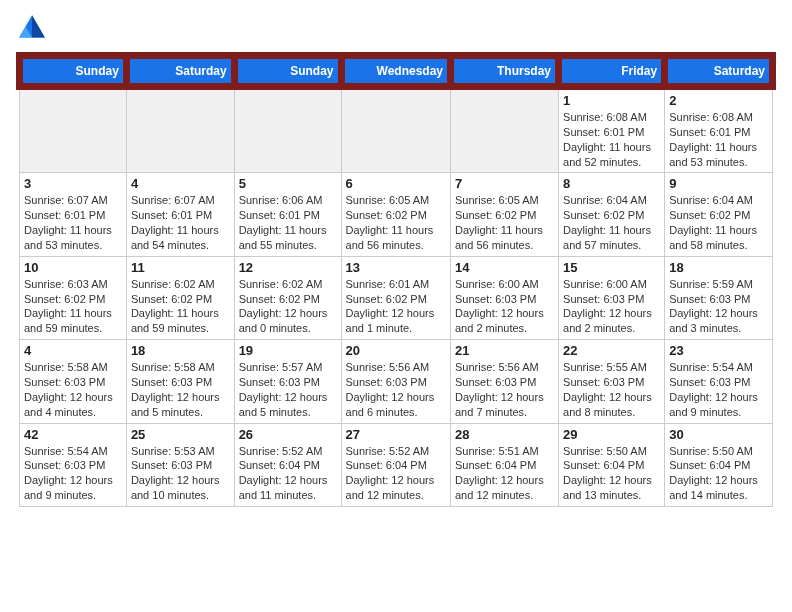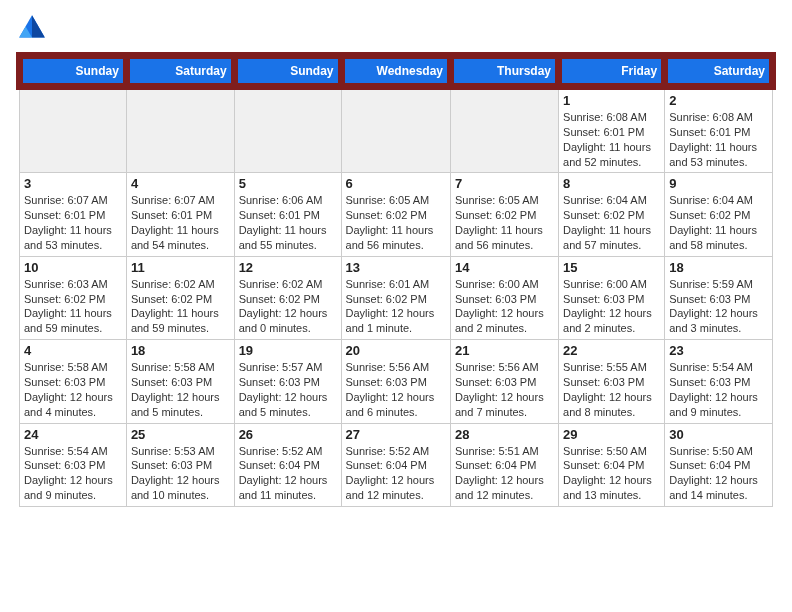--- a/index.html
+++ b/index.html
@@ -296,21 +296,21 @@
           <td>
             <span class="day-number">23</span>
             <div class="day-info">Sunrise: 5:54 AM
 Sunset: 6:03 PM
 Daylight: 12 hours
 and 9 minutes.</div>
           </td>
         </tr>
         <tr>
           <td>
-            <span class="day-number">24</span>
+            <span class="day-number">42</span>
             <div class="day-info">Sunrise: 5:54 AM
 Sunset: 6:03 PM
 Daylight: 12 hours
 and 9 minutes.</div>
           </td>
           <td>
             <span class="day-number">25</span>
             <div class="day-info">Sunrise: 5:53 AM
 Sunset: 6:03 PM
 Daylight: 12 hours

